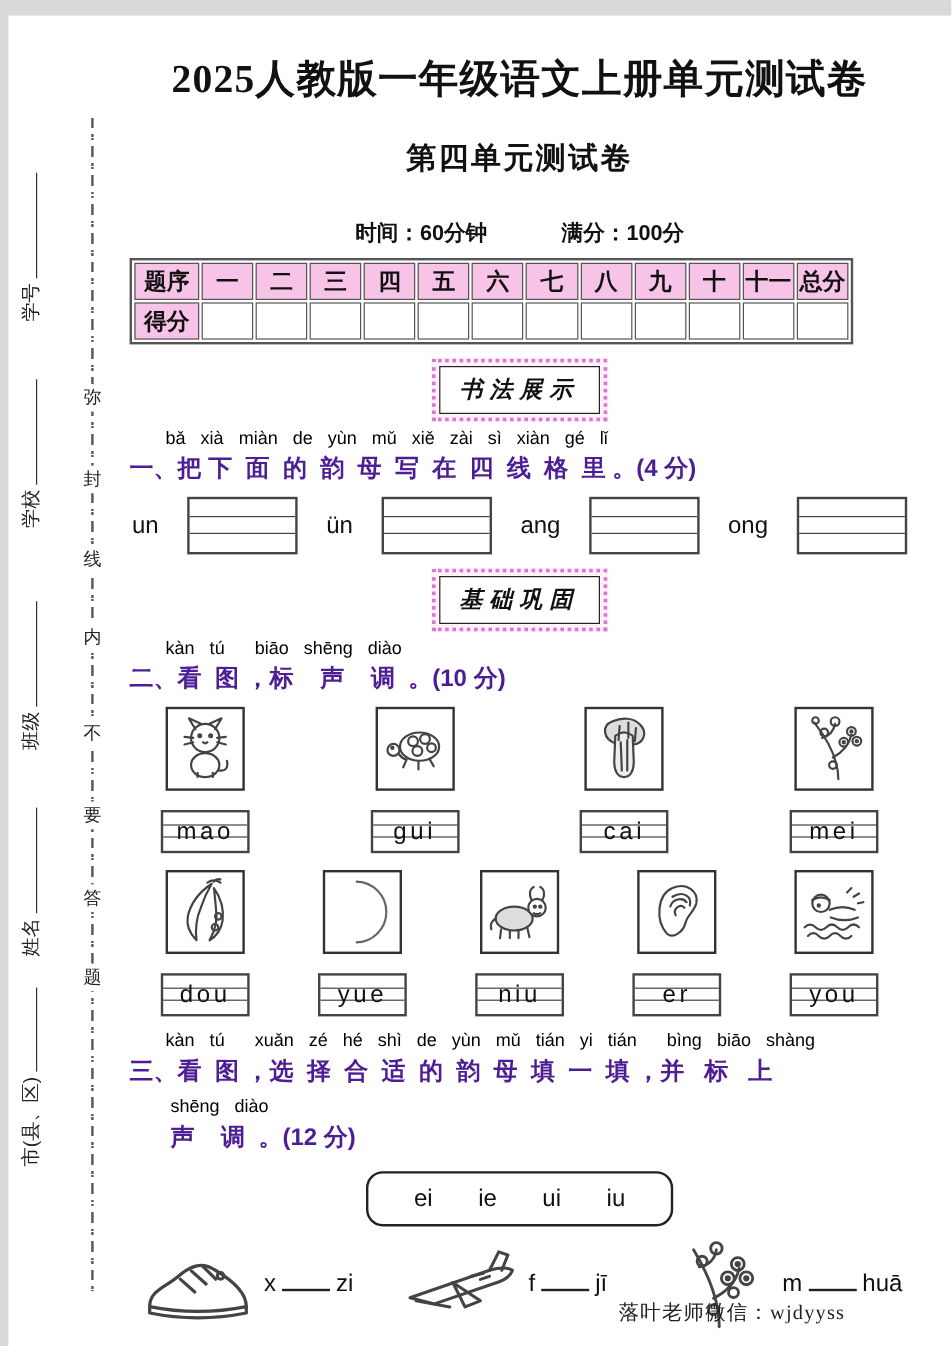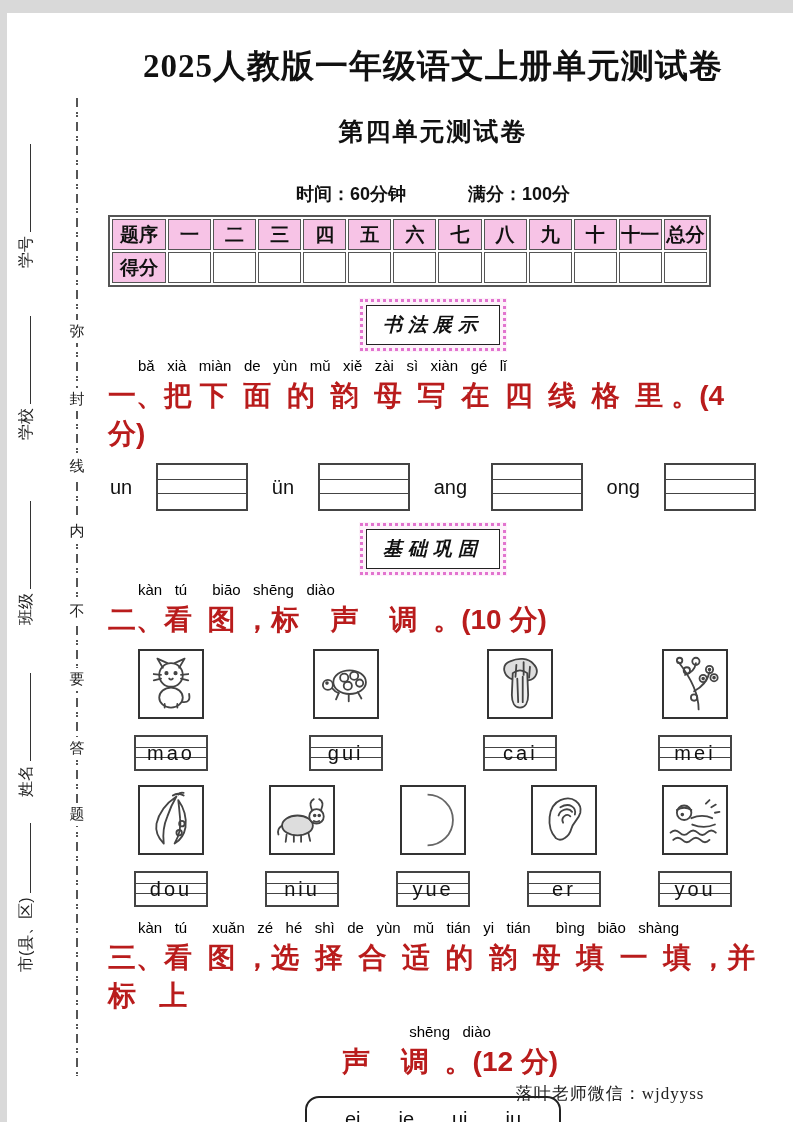--- a/index.html
+++ b/index.html
@@ -34,22 +34,22 @@
   td.ph{background:var(--pink);}
   td.first{width:52px;}
 
   .badge-wrap{text-align:center;margin:18px 0 12px;}
   .badge{display:inline-block;border:1.5px solid #222;outline:3px dotted var(--badge-pink);
          outline-offset:3px;box-shadow:0 0 0 7px rgba(240,160,220,.14);
          padding:6px 16px;font-family:"Liberation Serif",serif;font-weight:bold;
          font-style:italic;font-size:19px;letter-spacing:6px;background:#fff;}
 
   .pinyin{white-space:pre-wrap;font-size:15px;margin:8px 0 0 30px;color:#000000;}
-  .qtext{white-space:pre-wrap;font-size:28px;font-weight:bold;margin:3px 0 0;color:#b91c1c;}
-  .indent{margin-left:34px;text-align:center;}
+  .qtext{white-space:pre-wrap;font-size:20px;font-weight:bold;margin:3px 0 0;color:#4c1d95;}
+  .indent{margin-left:34px;}
 
   .fourline{position:relative;border:2px solid #444;background:#fff;box-sizing:border-box;}
   .fourline::before,.fourline::after{content:"";position:absolute;left:0;right:0;border-top:1.5px solid #444;}
   .fourline::before{top:32%;}
   .fourline::after{top:64%;}
 
   .q1-row{display:flex;justify-content:space-between;align-items:center;margin:10px 2px 0;}
   .q1-item{display:flex;align-items:center;gap:24px;}
   .q1-label{font-size:20px;}
   .q1-grid{width:92px;height:48px;}
@@ -279,44 +279,44 @@
               </g>
             </svg>
           </div>
         <div class="fourline word-box">
             <span>dou</span>
           </div>
       </div>
       <div class="q2-cell">
         <div class="pic-box">
             <svg viewBox="0 0 64 64">
+              <path d="M26 4 A28 28 0 1 1 26 60 A23 23 0 1 0 26 4 Z" fill="#ccc" stroke="#666" stroke-width="2"></path>
+            </svg>
+          </div>
+        <div class="fourline word-box">
+            <span>yue</span>
+          </div>
+      </div>
+      <div class="q2-cell">
+        <div class="pic-box">
+            <svg viewBox="0 0 64 64">
               <g fill="none" stroke="#444" stroke-width="2" stroke-linejoin="round" stroke-linecap="round">
                 <ellipse cx="27" cy="38" rx="17" ry="11" fill="#ddd"></ellipse>
                 <circle cx="48" cy="28" r="8" fill="#fff"></circle>
                 <path d="M43 21 Q39 12 45 9 M53 21 Q57 12 51 9"></path>
                 <circle cx="46" cy="27" r="1" fill="#444"></circle>
                 <circle cx="51" cy="27" r="1" fill="#444"></circle>
                 <path d="M45 33 q3 2 6 0"></path>
                 <path d="M15 48 l-1 8 M23 49 v7 M31 49 v7 M39 46 l2 9"></path>
                 <path d="M10 38 q-6 4 -4 10"></path>
               </g>
             </svg>
           </div>
         <div class="fourline word-box">
             <span>niu</span>
-          </div>
-      </div>
-      <div class="q2-cell">
-        <div class="pic-box">
-            <svg viewBox="0 0 64 64">
-              <path d="M26 4 A28 28 0 1 1 26 60 A23 23 0 1 0 26 4 Z" fill="#ccc" stroke="#666" stroke-width="2"></path>
-            </svg>
-          </div>
-        <div class="fourline word-box">
-            <span>yue</span>
           </div>
       </div>
       <div class="q2-cell">
         <div class="pic-box">
             <svg viewBox="0 0 64 64">
               <g fill="none" stroke="#444" stroke-width="2" stroke-linejoin="round" stroke-linecap="round">
                 <path d="M23 52 C12 40 14 16 28 10 C42 4 52 14 50 24 C48 32 42 34 40 42 C38 50 29 57 23 52"></path>
                 <path d="M28 18 C38 12 46 18 44 26"></path>
                 <path d="M26 27 C28 20 37 18 41 23"></path>
                 <path d="M31 35 C28 29 35 24 39 28"></path>

